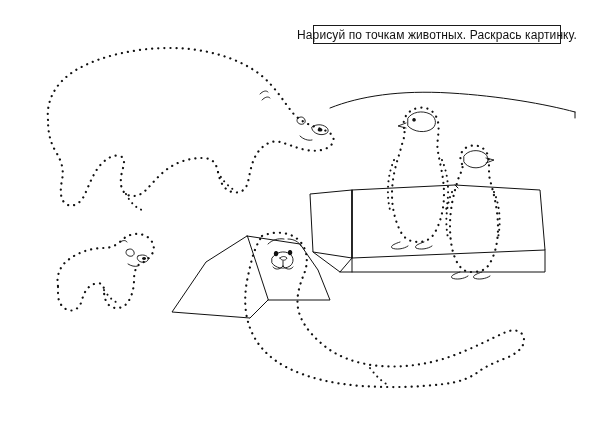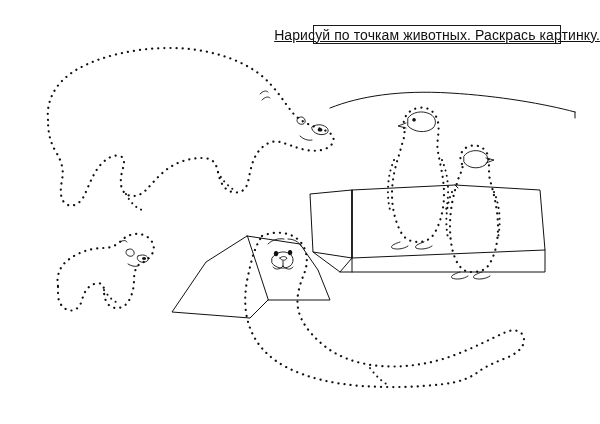--- a/index.html
+++ b/index.html
@@ -32,26 +32,25 @@
     width: 248px;
     height: 19px;
     border: 1px solid #1a1a1a;
     background: #ffffff;
     display: flex;
     align-items: center;
     justify-content: center;
     box-sizing: border-box;
   }
   .instruction-text {
-    font-size: 14px;
+    font-size: 12px;
     color: #111111;
     line-height: 1;
     letter-spacing: 0.1px;
     white-space: nowrap;
-    text-decoration: underline;
   }
   
   .dotline {
     fill: none;
     stroke: #111111;
     stroke-width: 2.2;
     stroke-linecap: round;
     stroke-dasharray: 0.1 6;
   }
   .dotline-fine {

